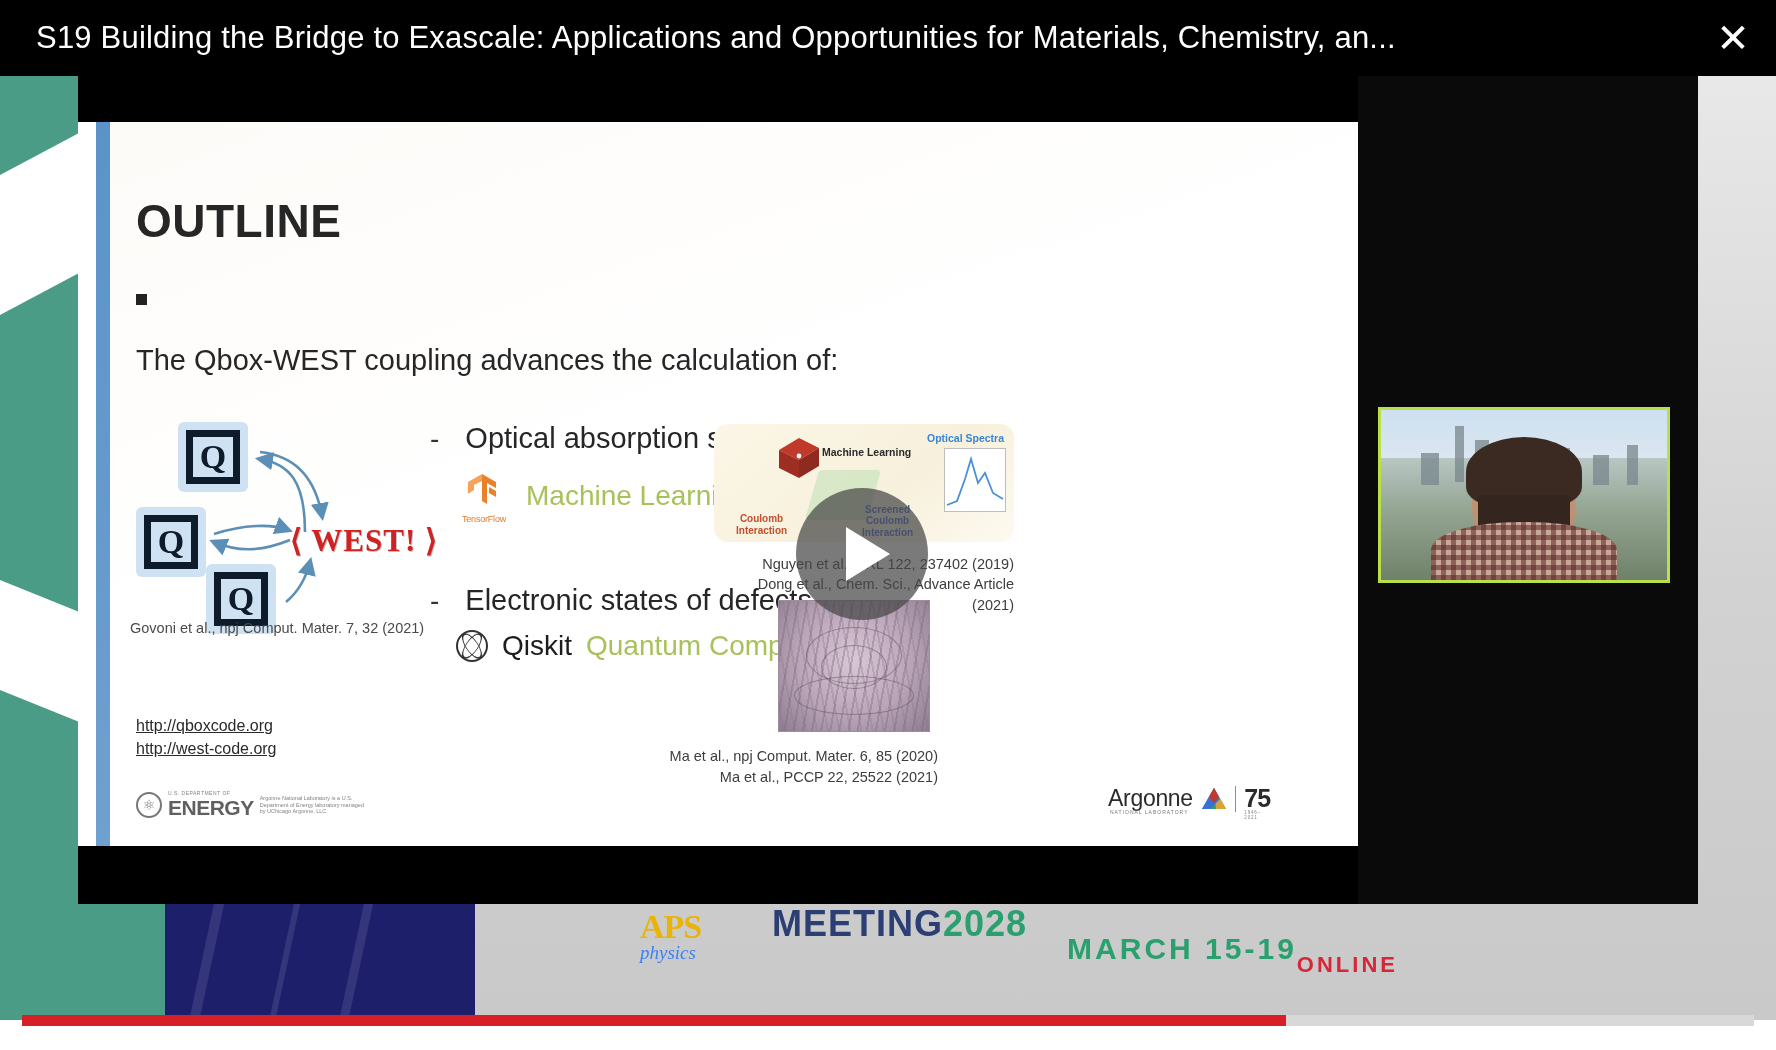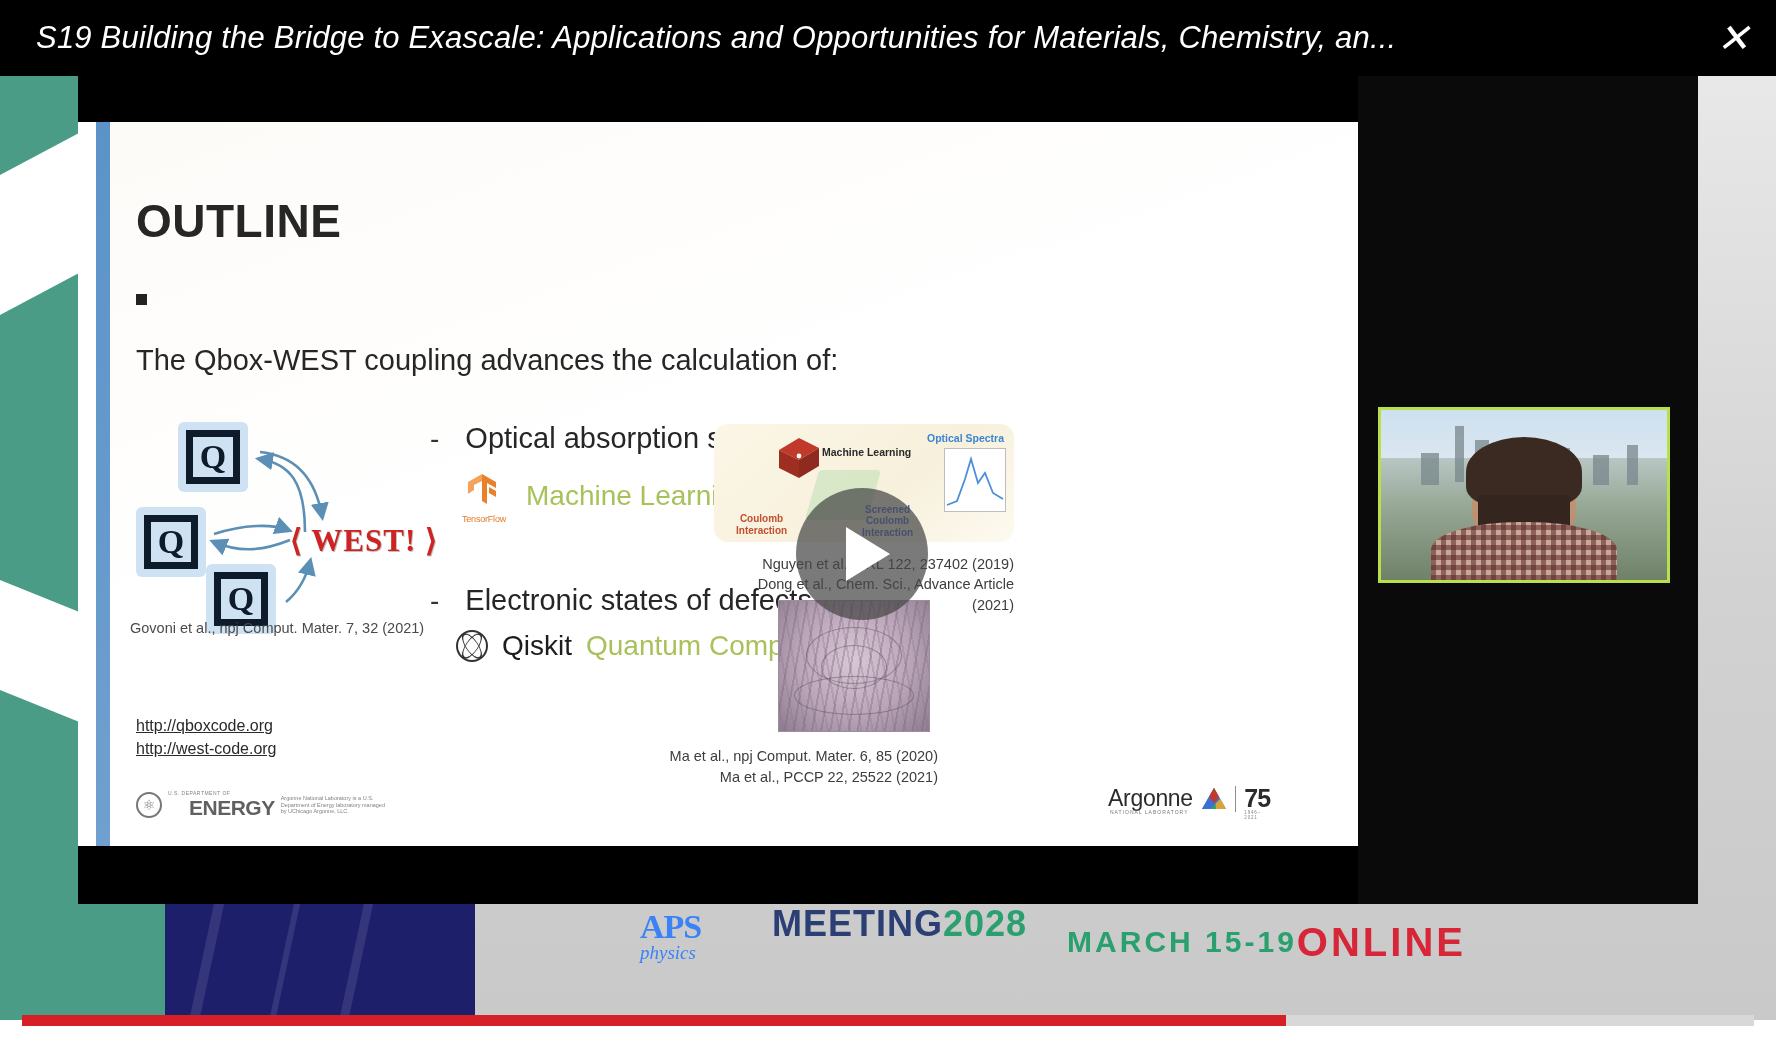--- a/index.html
+++ b/index.html
@@ -25,21 +25,21 @@
                   background:#fff; transform:skewY(-28deg); transform-origin: top left; }
   .bg-teal-diag2 { position:absolute; left:0; top:520px; width:150px; height:110px;
                   background:#fff; transform:skewY(22deg); transform-origin: top left; }
   .bg-navy-z { position:absolute; left:180px; top:620px; font-size:200px; font-weight:bold;
                color:rgba(255,255,255,.13); line-height:1; letter-spacing:-10px; }
 
   
   .titlebar {
     position:absolute; left:0; top:0; width:1776px; height:76px;
     background:#000; z-index:40;
-    display:flex; align-items:center;font-style:italic;
+    display:flex; align-items:center;
   }
   .title-text {
     flex:1; color:#fff; font-size:31px; line-height:1.1;
     padding-left:36px; white-space:nowrap; overflow:hidden;
     text-overflow:ellipsis; letter-spacing:.2px;
     text-shadow: 0 1px 2px rgba(0,0,0,.9);
   }
   .close-btn {
     width:86px; height:76px; display:flex; align-items:center; justify-content:center;
     color:#fff; font-size:40px; font-weight:300; cursor:pointer; line-height:1;
@@ -105,21 +105,21 @@
   .urls { position:absolute; left:58px; top:592px; font-size:16px; line-height:1.45; }
   .urls a { color:#2a2a2a; text-decoration:underline; display:block; }
 
   .energy-logo {
     position:absolute; left:58px; top:668px;
     display:flex; align-items:center; gap:6px; opacity:.75;
   }
   .energy-seal { width:26px; height:26px; border:2.5px solid #4a4a4a; border-radius:50%;
                  display:flex; align-items:center; justify-content:center;
                  font-size:14px; color:#4a4a4a; }
-  .energy-word { font-size:21px; font-weight:bold; color:#2b2b2b; letter-spacing:-.5px;margin-left:21px; }
+  .energy-word { font-size:21px; font-weight:bold; color:#2b2b2b; letter-spacing:-.5px; }
   .energy-sub { font-size:5.5px; color:#555; line-height:1.25; max-width:110px; }
   .energy-top { font-size:5px; color:#555; letter-spacing:.5px; }
 
   
   .item-a { position:absolute; left:352px; top:300px; display:flex; gap:26px; align-items:baseline; }
   .item-b { position:absolute; left:352px; top:462px; display:flex; gap:26px; align-items:baseline; }
   .dash { font-size:28px; color:#333; }
   .item-text { font-size:29px; color:#262626; }
 
   .tf-row { position:absolute; left:378px; top:348px; display:flex; align-items:center; gap:14px; }
@@ -217,30 +217,30 @@
     width:0; height:0; margin-left:12px;
     border-left:44px solid #ffffff;
     border-top:27px solid transparent;
     border-bottom:27px solid transparent;
   }
 
   
   .aps-footer { position:absolute; left:640px; top:908px; display:flex; align-items:flex-start; gap:40px; z-index:25; }
   .aps-mark { position:relative; width:92px; height:76px; }
   .aps-letters { font-family:"Liberation Serif", serif; font-size:34px; font-weight:bold;
-                 color:#3b82f6; letter-spacing:-1px; }
+                 color:#eab308; letter-spacing:-1px; }
   .aps-physics { font-family:"Liberation Serif", serif; font-size:19px; font-style:italic;
                  color:#3b82f6; margin-top:-4px; }
   .mm-block { display:flex; flex-direction:column; line-height:.88; }
   .mm-march { font-size:62px; font-weight:bold; color:#2b3f74; letter-spacing:-2px; }
   .mm-meeting { font-size:36px; font-weight:bold; color:#2b3f74; letter-spacing:1px; }
   .mm-2021 { color:#2aa06e; }
   .dates-block { display:flex; flex-direction:row; align-items:center; margin-top:14px; line-height:1.02; }
   .dates-top { font-size:30px; font-weight:bold; color:#2aa06e; letter-spacing:3px; }
-  .dates-bot { font-size:40px; font-weight:bold; color:#d72638; letter-spacing:3px; }
+  .dates-bot { font-size:22px; font-weight:bold; color:#d72638; letter-spacing:3px;margin-top:32px; }
 
   
   .progress-track {
     position:absolute; left:22px; bottom:24px; width:1732px; height:11px;
     background:#d8d8d8; z-index:45;
   }
   .progress-fill { height:100%; background:#d61f26; }
 </style>
 </head>
 <body>

